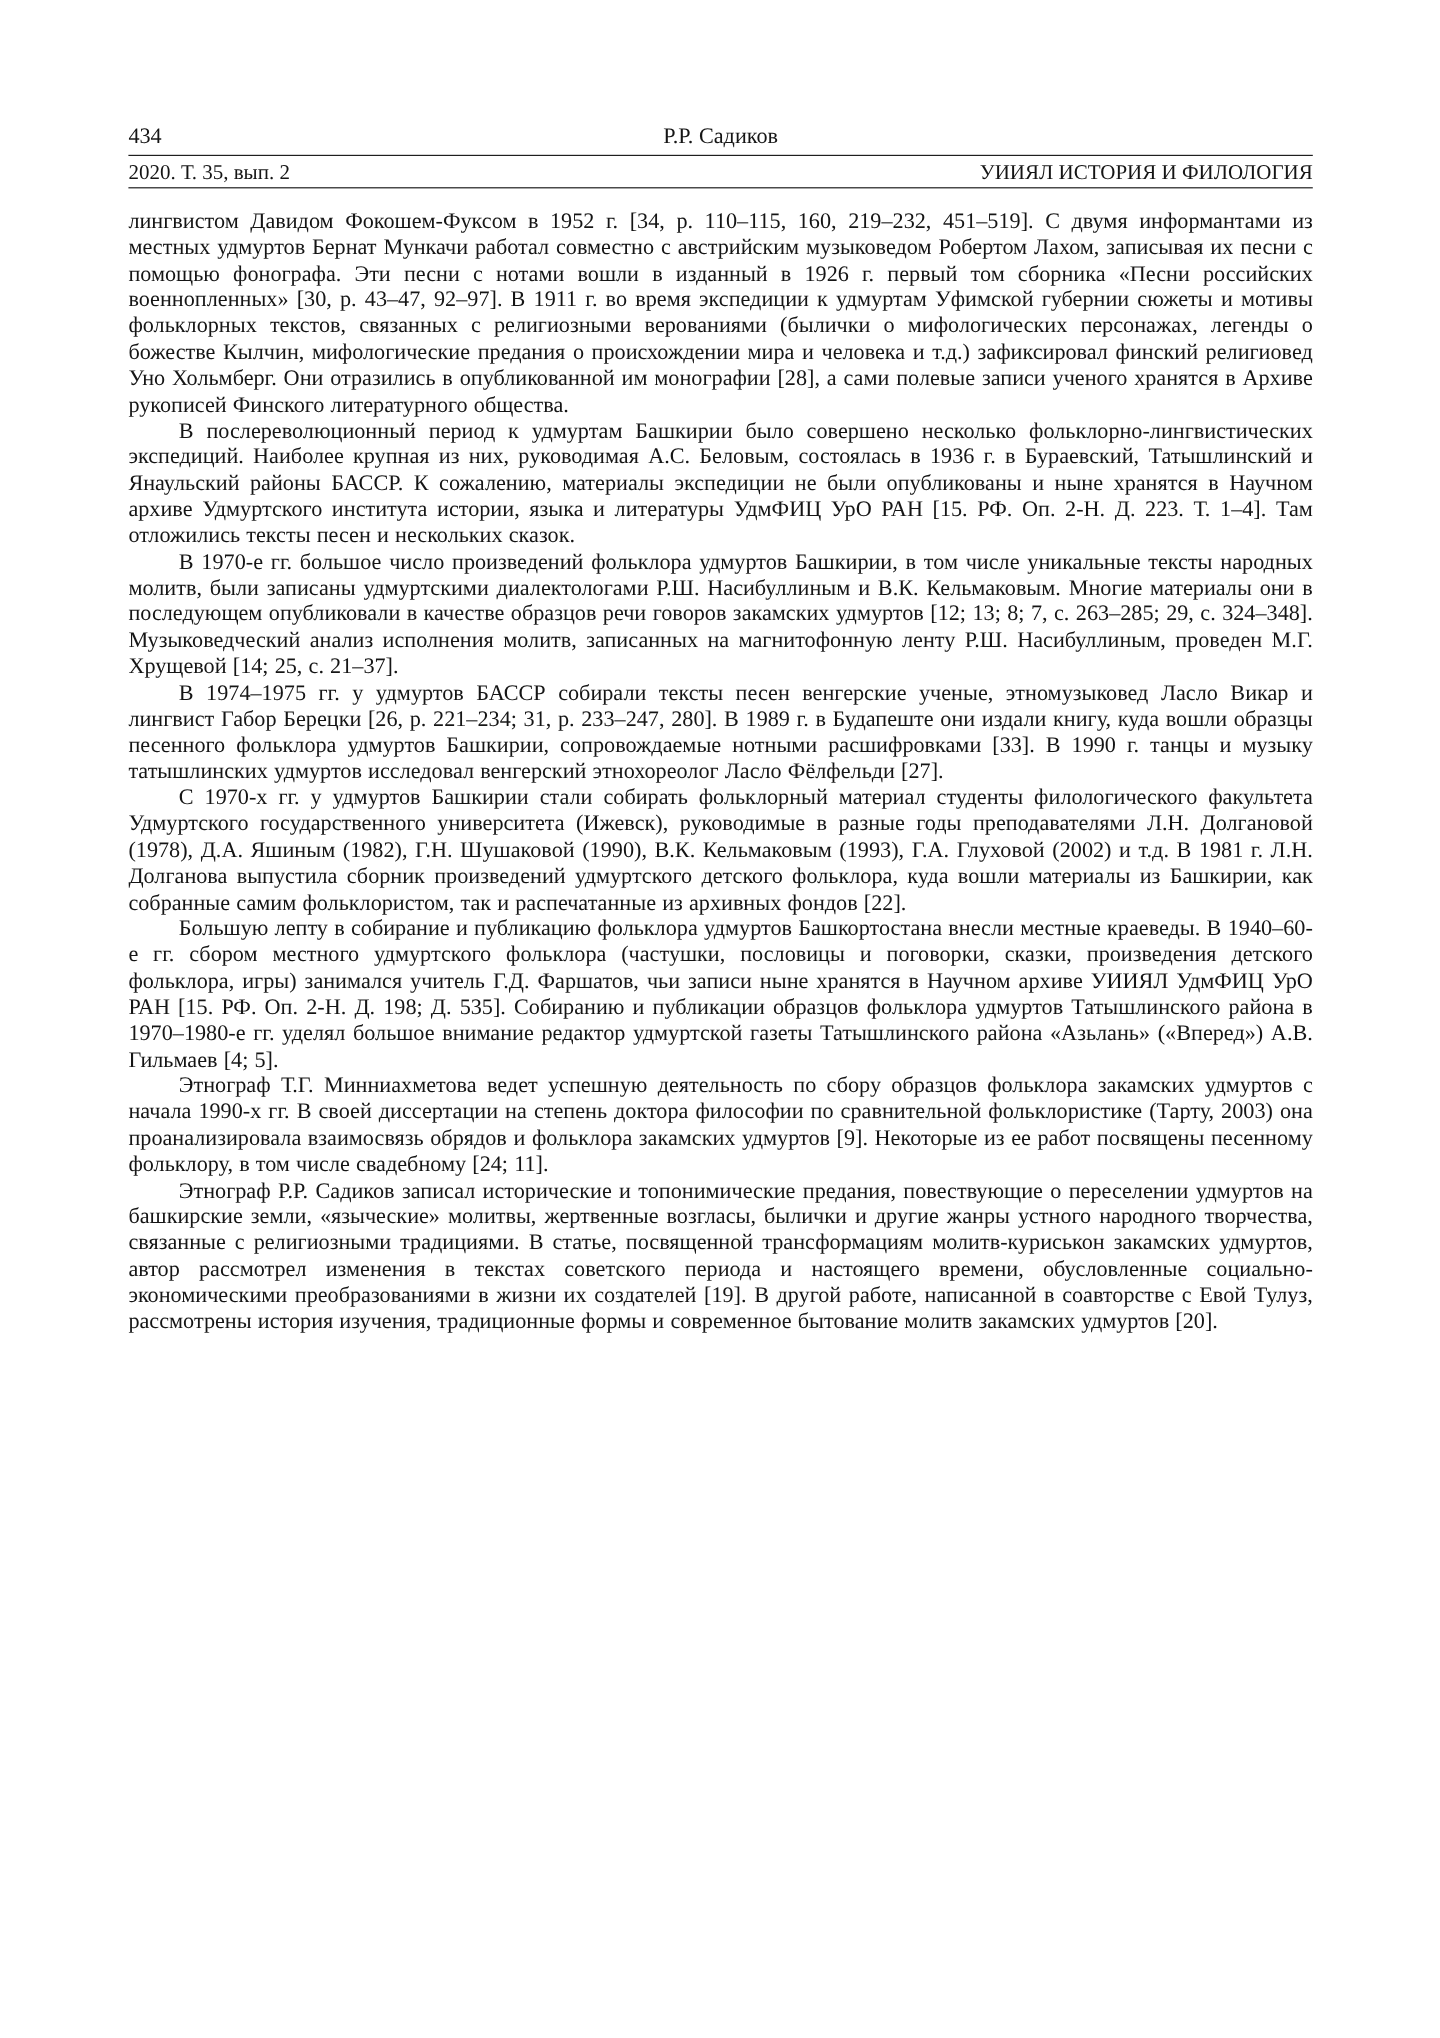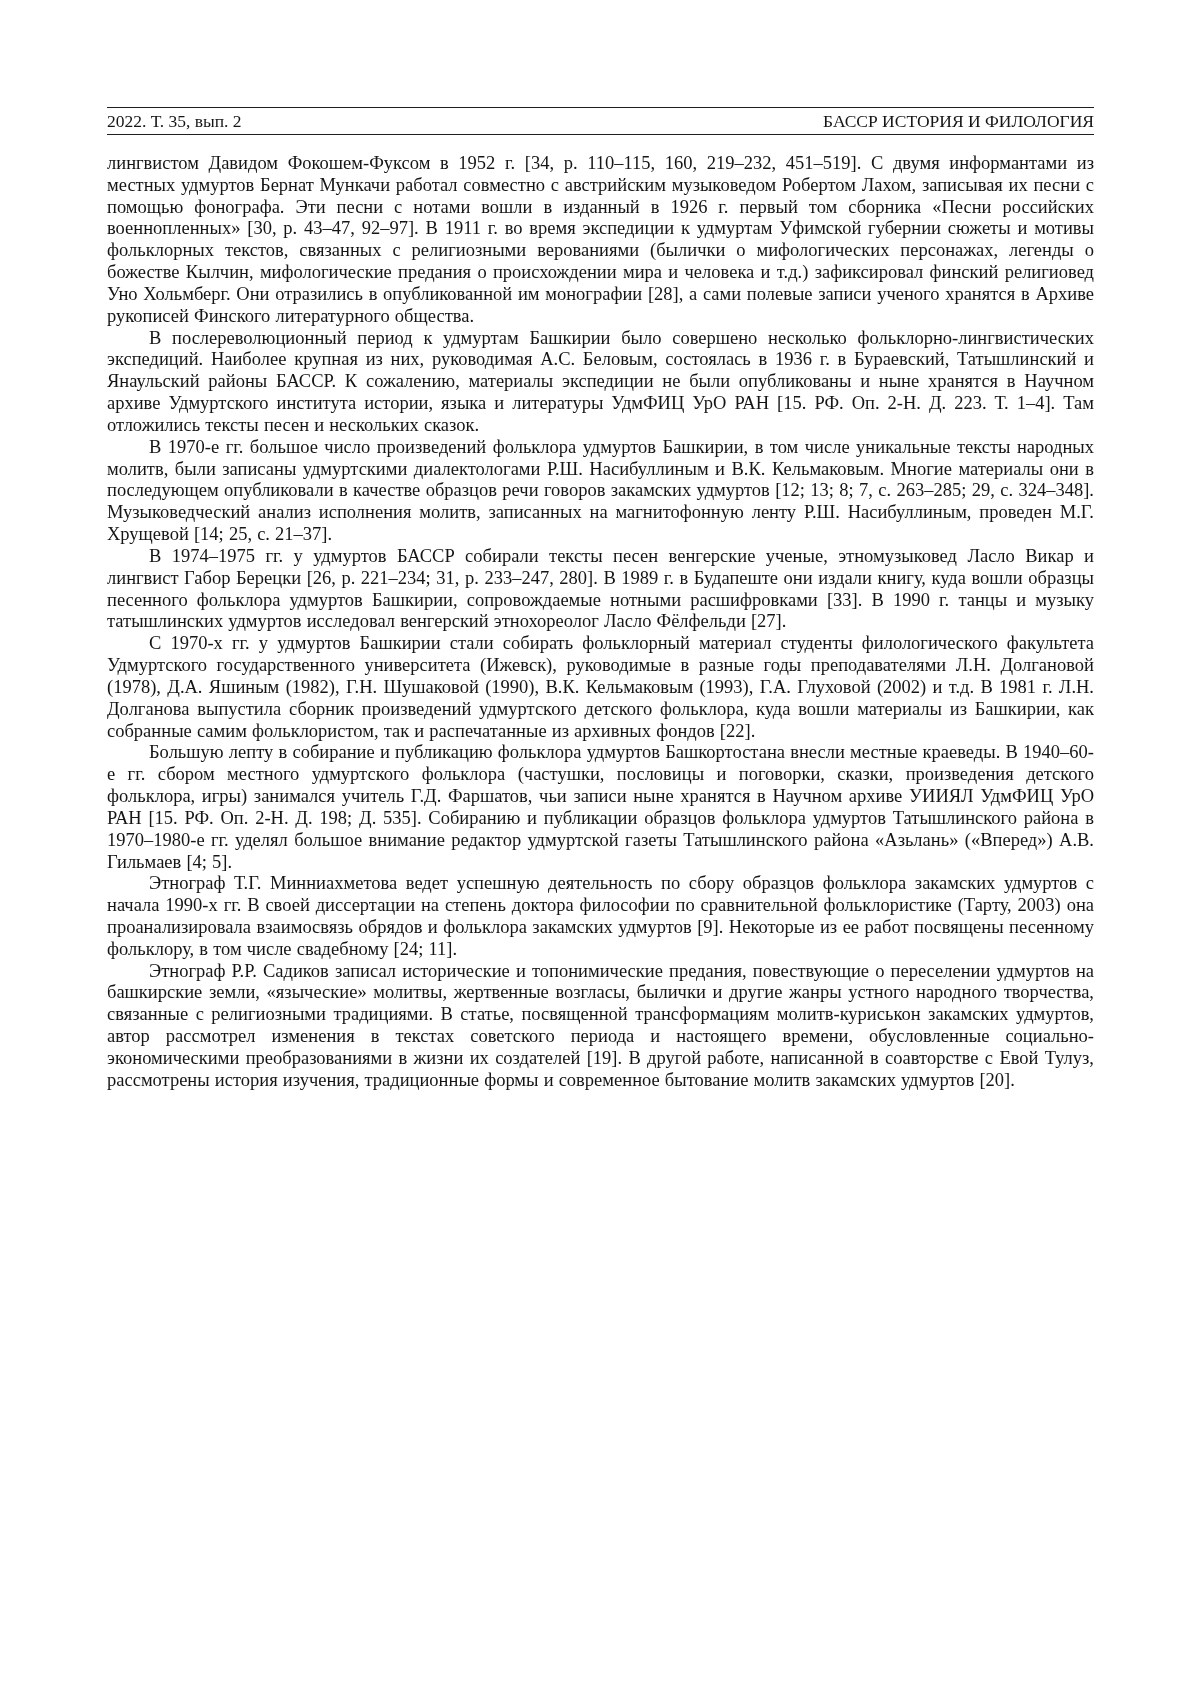--- a/index.html
+++ b/index.html
@@ -56,24 +56,28 @@
   .no-indent { text-indent: 0; }
   .it { }
 </style>
 </head>
 <body>
 
 <div class="page">
   <div class="content">
 
     <header>
+      <div class="hrow1">
+        <span class="pagenum">434</span>
+        <span>Р.Р. Садиков</span>
+      </div>
       <div class="rule rule1"></div>
       <div class="hrow2">
-        <span>2022. Т. 35, вып. 2</span>
-        <span>БАССР ИСТОРИЯ И ФИЛОЛОГИЯ</span>
+        <span>2020. Т. 35, вып. 2</span>
+        <span>УИИЯЛ ИСТОРИЯ И ФИЛОЛОГИЯ</span>
       </div>
       <div class="rule rule2"></div>
     </header>
 
     <main class="body-text">
 
       <p class="para no-indent"><span>лингвистом Давидом Фокошем-Фуксом в 1952 г. [34, p. 110–115, 160, 219–232, 451–519]. С двумя информантами из местных удмуртов Бернат Мункачи работал совместно с австрийским музыковедом Робертом Лахом, записывая их песни с помощью фонографа. Эти песни с нотами вошли в изданный в 1926 г. первый том сборника «Песни российских военнопленных» [30, p. 43–47, 92–97]. В 1911 г. во время экспедиции к удмуртам Уфимской губернии сюжеты и мотивы фольклорных текстов, связанных с религиозными верованиями (былички о мифологических персонажах, легенды о божестве </span><span class="it">Кылчин</span><span>, мифологические предания о происхождении мира и человека и т.д.) зафиксировал финский религиовед Уно Хольмберг. Они отразились в опубликованной им монографии [28], а сами полевые записи ученого хранятся в Архиве рукописей Финского литературного общества.</span></p>
 
       <p class="para"><span>В послереволюционный период к удмуртам Башкирии было совершено несколько фольклорно-лингвистических экспедиций. Наиболее крупная из них, руководимая А.С. Беловым, состоялась в 1936 г. в Бураевский, Татышлинский и Янаульский районы БАССР. К сожалению, материалы экспедиции не были опубликованы и ныне хранятся в Научном архиве Удмуртского института истории, языка и литературы УдмФИЦ УрО РАН [15. РФ. Оп. 2-Н. Д. 223. Т. 1–4]. Там отложились тексты песен и нескольких сказок.</span></p>
 

